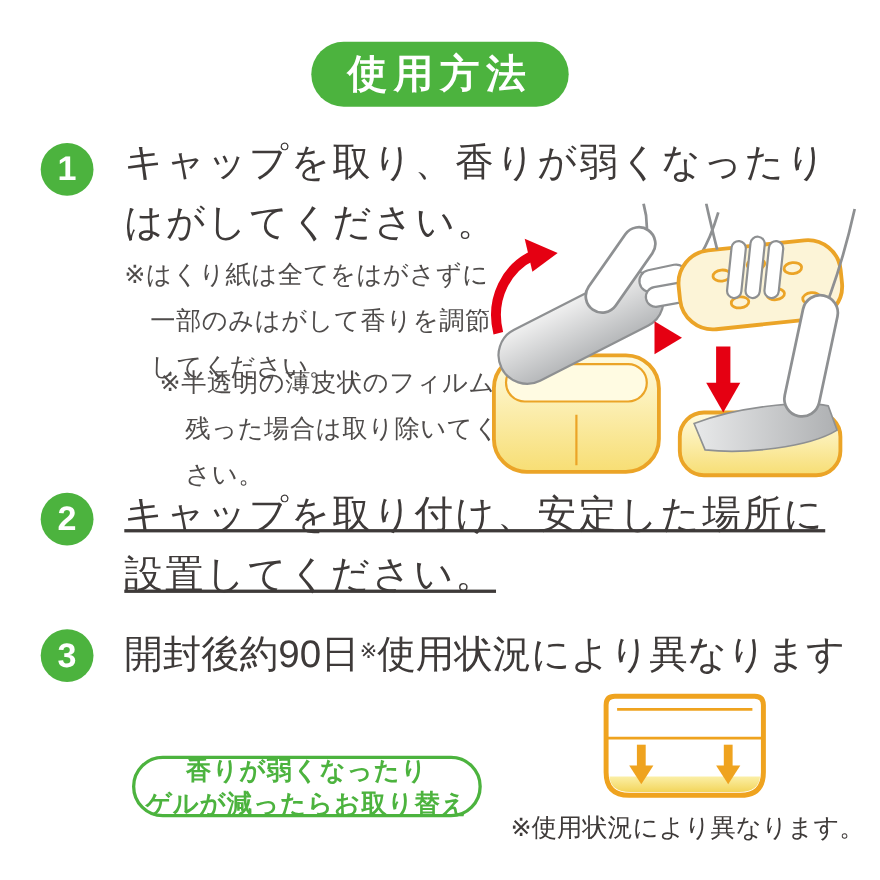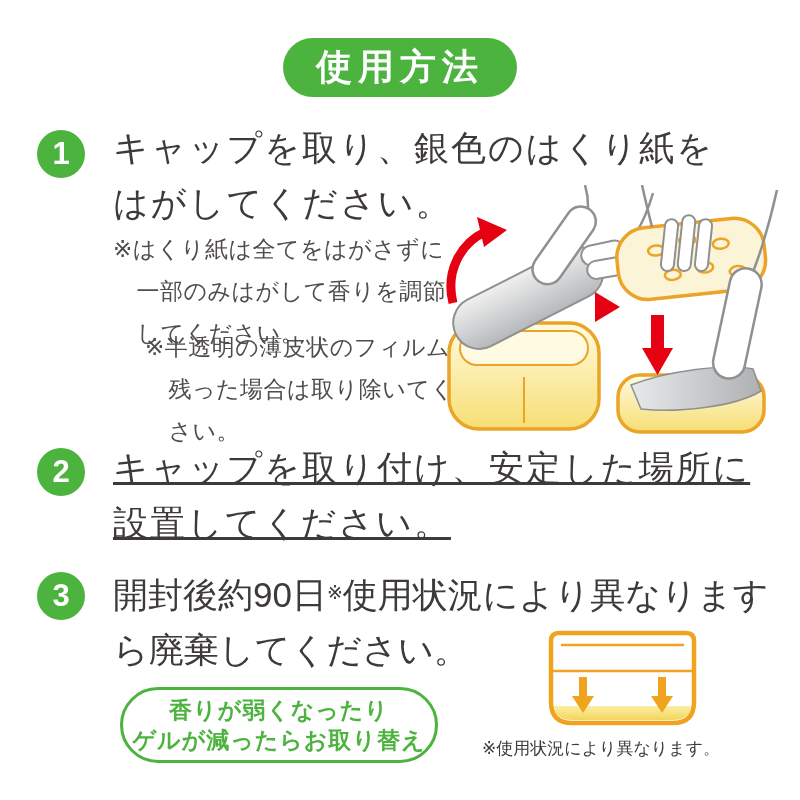--- a/index.html
+++ b/index.html
@@ -27,40 +27,40 @@
     color:var(--text,#3E3A39);white-space:pre-line;
   }
   .step-text.tight{letter-spacing:0;}
   .sup{font-size:19px;vertical-align:top;position:relative;top:-2px;}
   .note{
     position:absolute;left:113px;
     font-size:23px;line-height:42px;letter-spacing:0.5px;
     color:var(--note,#4F4C4B);white-space:pre-line;
   }
   .replace-box{
-    position:absolute;left:120px;top:687px;width:318px;height:76px;
+    position:absolute;left:120px;top:687px;width:318px;height:56px;
     box-sizing:border-box;border:3px solid var(--green,#4CB33E);
     border-radius:40px;background:#fff;
     display:flex;align-items:center;justify-content:center;text-align:center;
     color:var(--green,#4CB33E);font-size:23px;line-height:30px;font-weight:bold;
     white-space:pre-line;letter-spacing:1px;
   }
   .footnote{
-    position:absolute;left:482px;top:737px;
-    font-size:17px;color:var(--text,#3E3A39);letter-spacing:0;
+    position:absolute;left:464px;top:737px;
+    font-size:23px;color:var(--text,#3E3A39);letter-spacing:0;
   }
   .illu{position:absolute;}
 </style>
 </head>
 <body>
 
 <div class="header-pill">使用方法</div>
 
 <div class="step-num" style="top:130px;">1</div>
-<div class="step-text" style="top:120px;">キャップを取り、銀色のはくり紙を
+<div class="step-text" style="top:120px;">キャップを取り、香りが弱くなったり
 はがしてください。</div>
 <div class="note" style="top:228px;">※はくり紙は全てをはがさずに
 　一部のみはがして香りを調節
 　してください。</div>
 <div class="note" style="top:326px;margin-left:32px;">※半透明の薄皮状のフィルムが
 　残った場合は取り除いてくだ
 　さい。</div>
 
 <svg class="illu" style="left:435px;top:185px;" width="355" height="250" viewBox="0 0 355 250" aria-hidden="true">
   <defs>
@@ -136,21 +136,21 @@
       <polygon points="207,163 238,163 222.5,190" fill="#E50012"></polygon>
     </g>
   </g>
 </svg>
 
 <div class="step-num" style="top:448px;">2</div>
 <div class="step-text" style="top:440px;text-decoration:underline;">キャップを取り付け、安定した場所に
 設置してください。</div>
 
 <div class="step-num" style="top:572px;">3</div>
-<div class="step-text tight" style="top:567px;"><span>開封後約90日</span><span class="sup">※</span><span>使用状況により異なります</span><br><span>ら廃棄してください。</span></div>
+<div class="step-text tight" style="top:567px;"><span>開封後約90日</span><span class="sup">※</span><span>使用状況により異なります</span><br></div>
 
 <div class="replace-box">香りが弱くなったり
 ゲルが減ったらお取り替え</div>
 
 <svg class="illu" style="left:545px;top:628px;" width="155" height="100" viewBox="0 0 155 100" aria-hidden="true">
   <defs>
     <linearGradient id="gGel" x1="0" y1="0" x2="0" y2="1">
       <stop offset="0" stop-color="#FBEFA6"></stop>
         <stop offset="1" stop-color="#F3D55B"></stop>
     </linearGradient>

